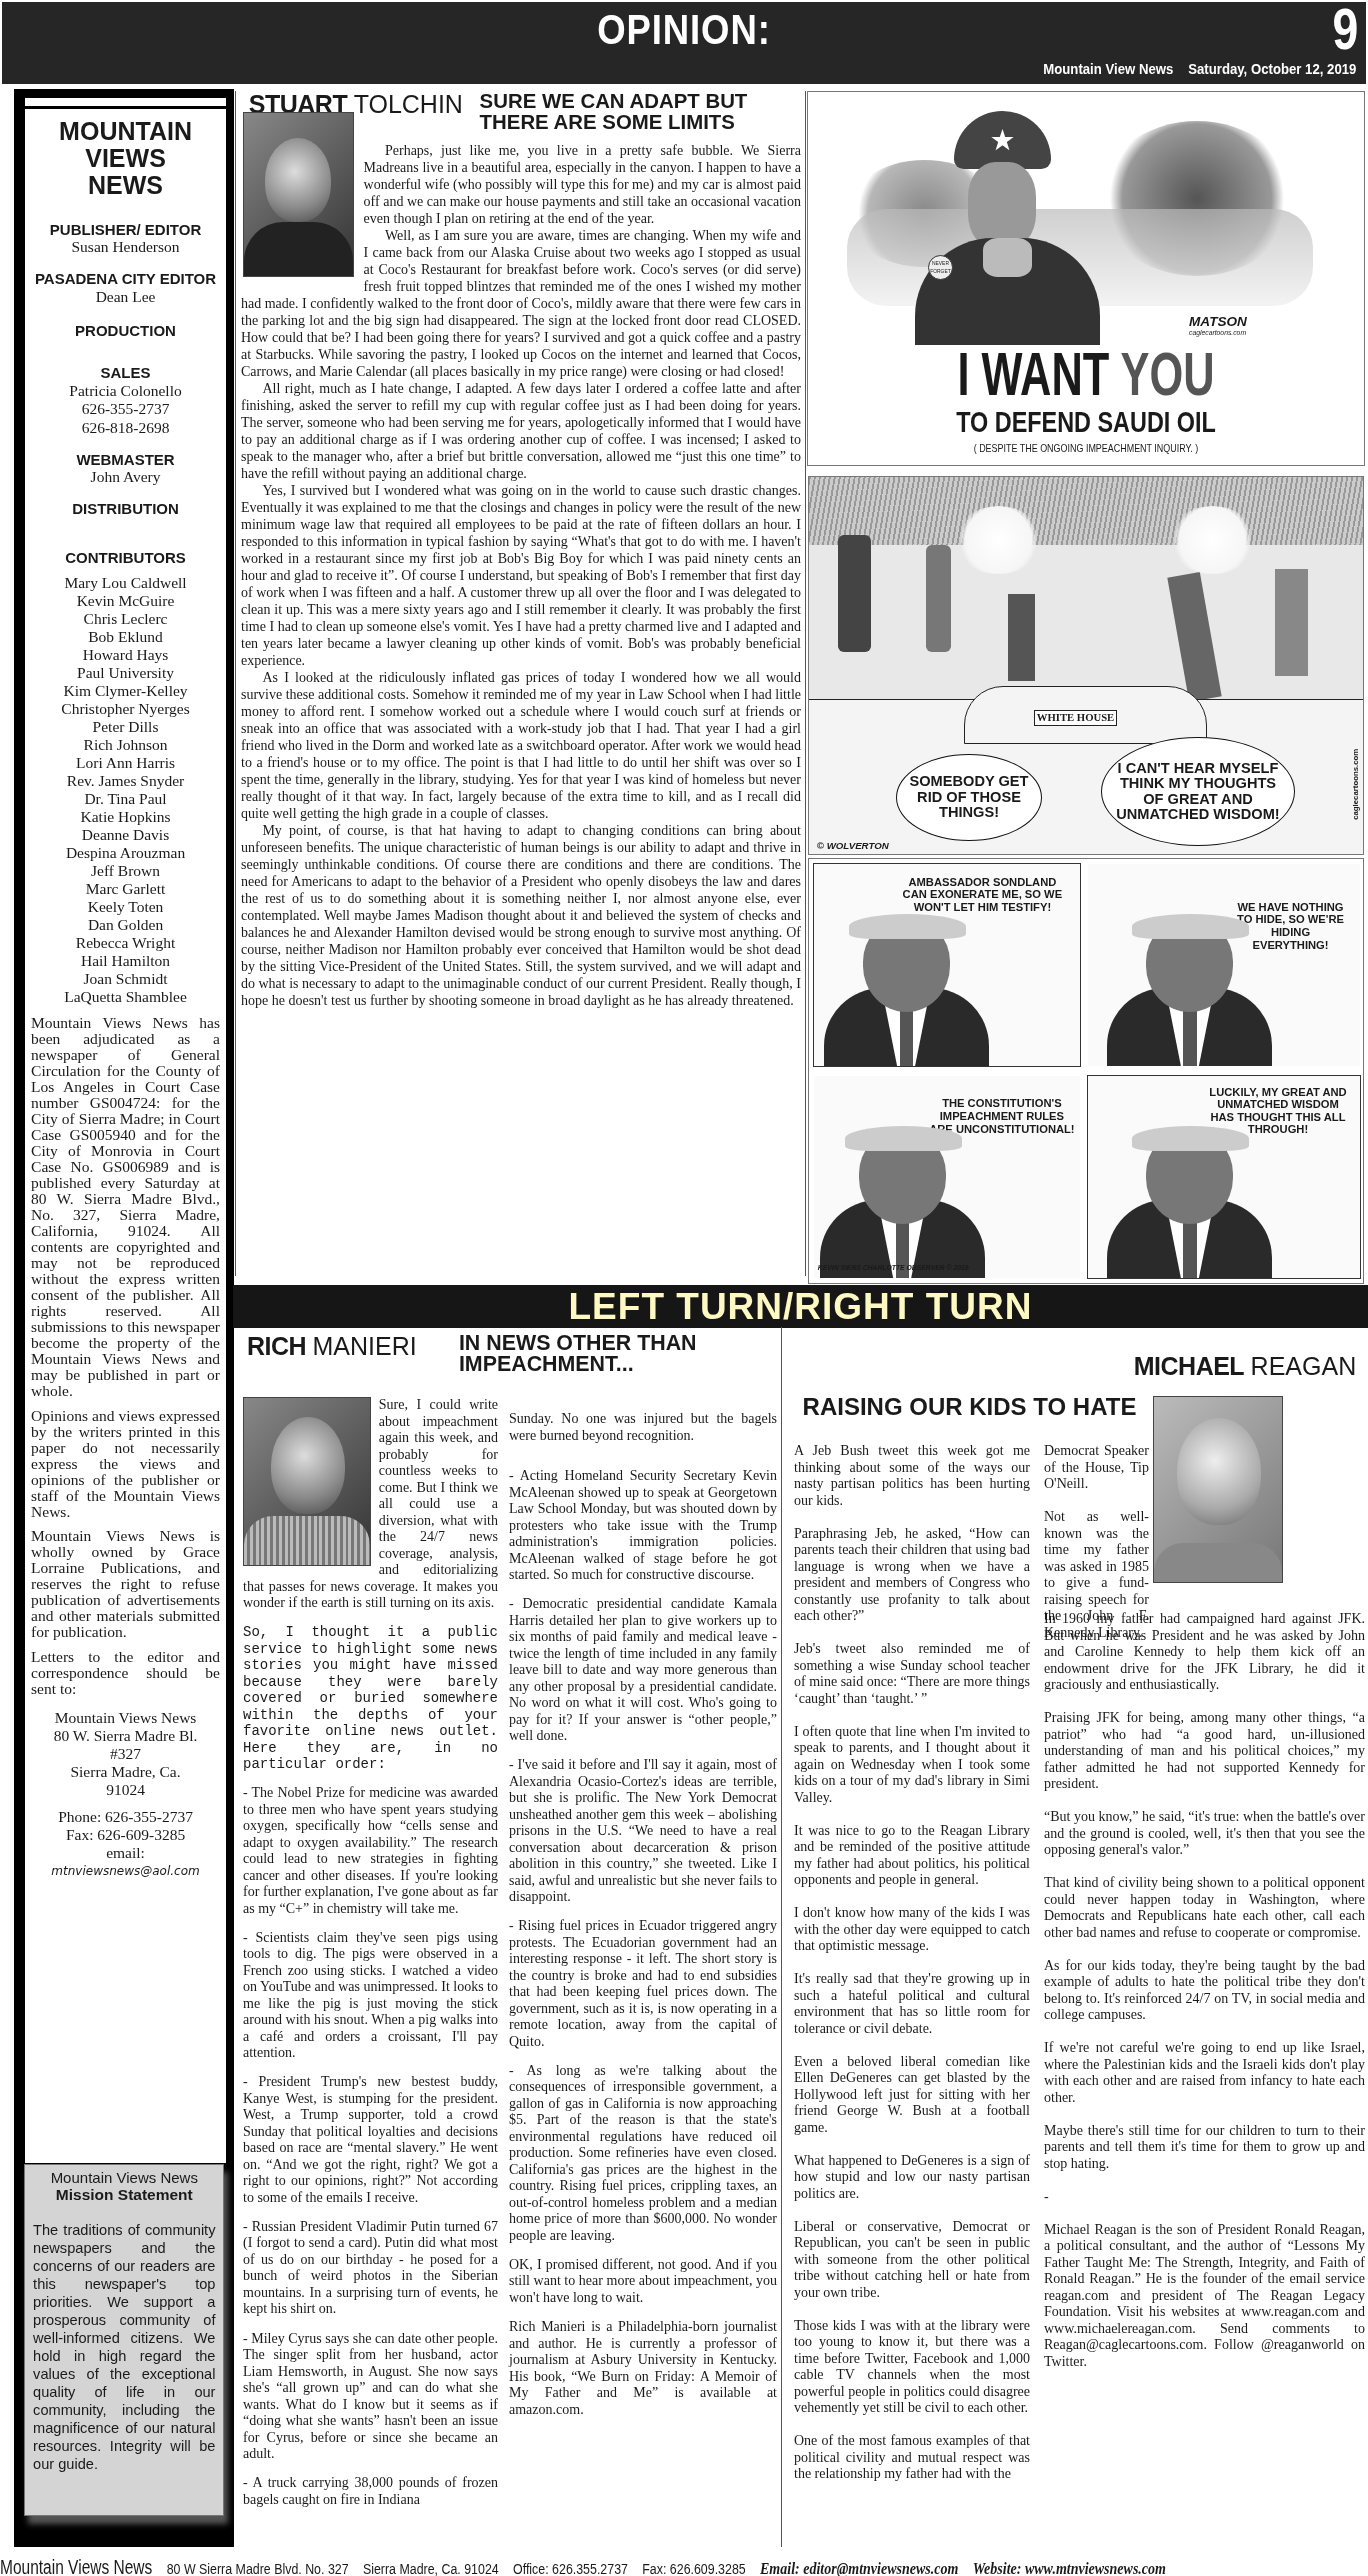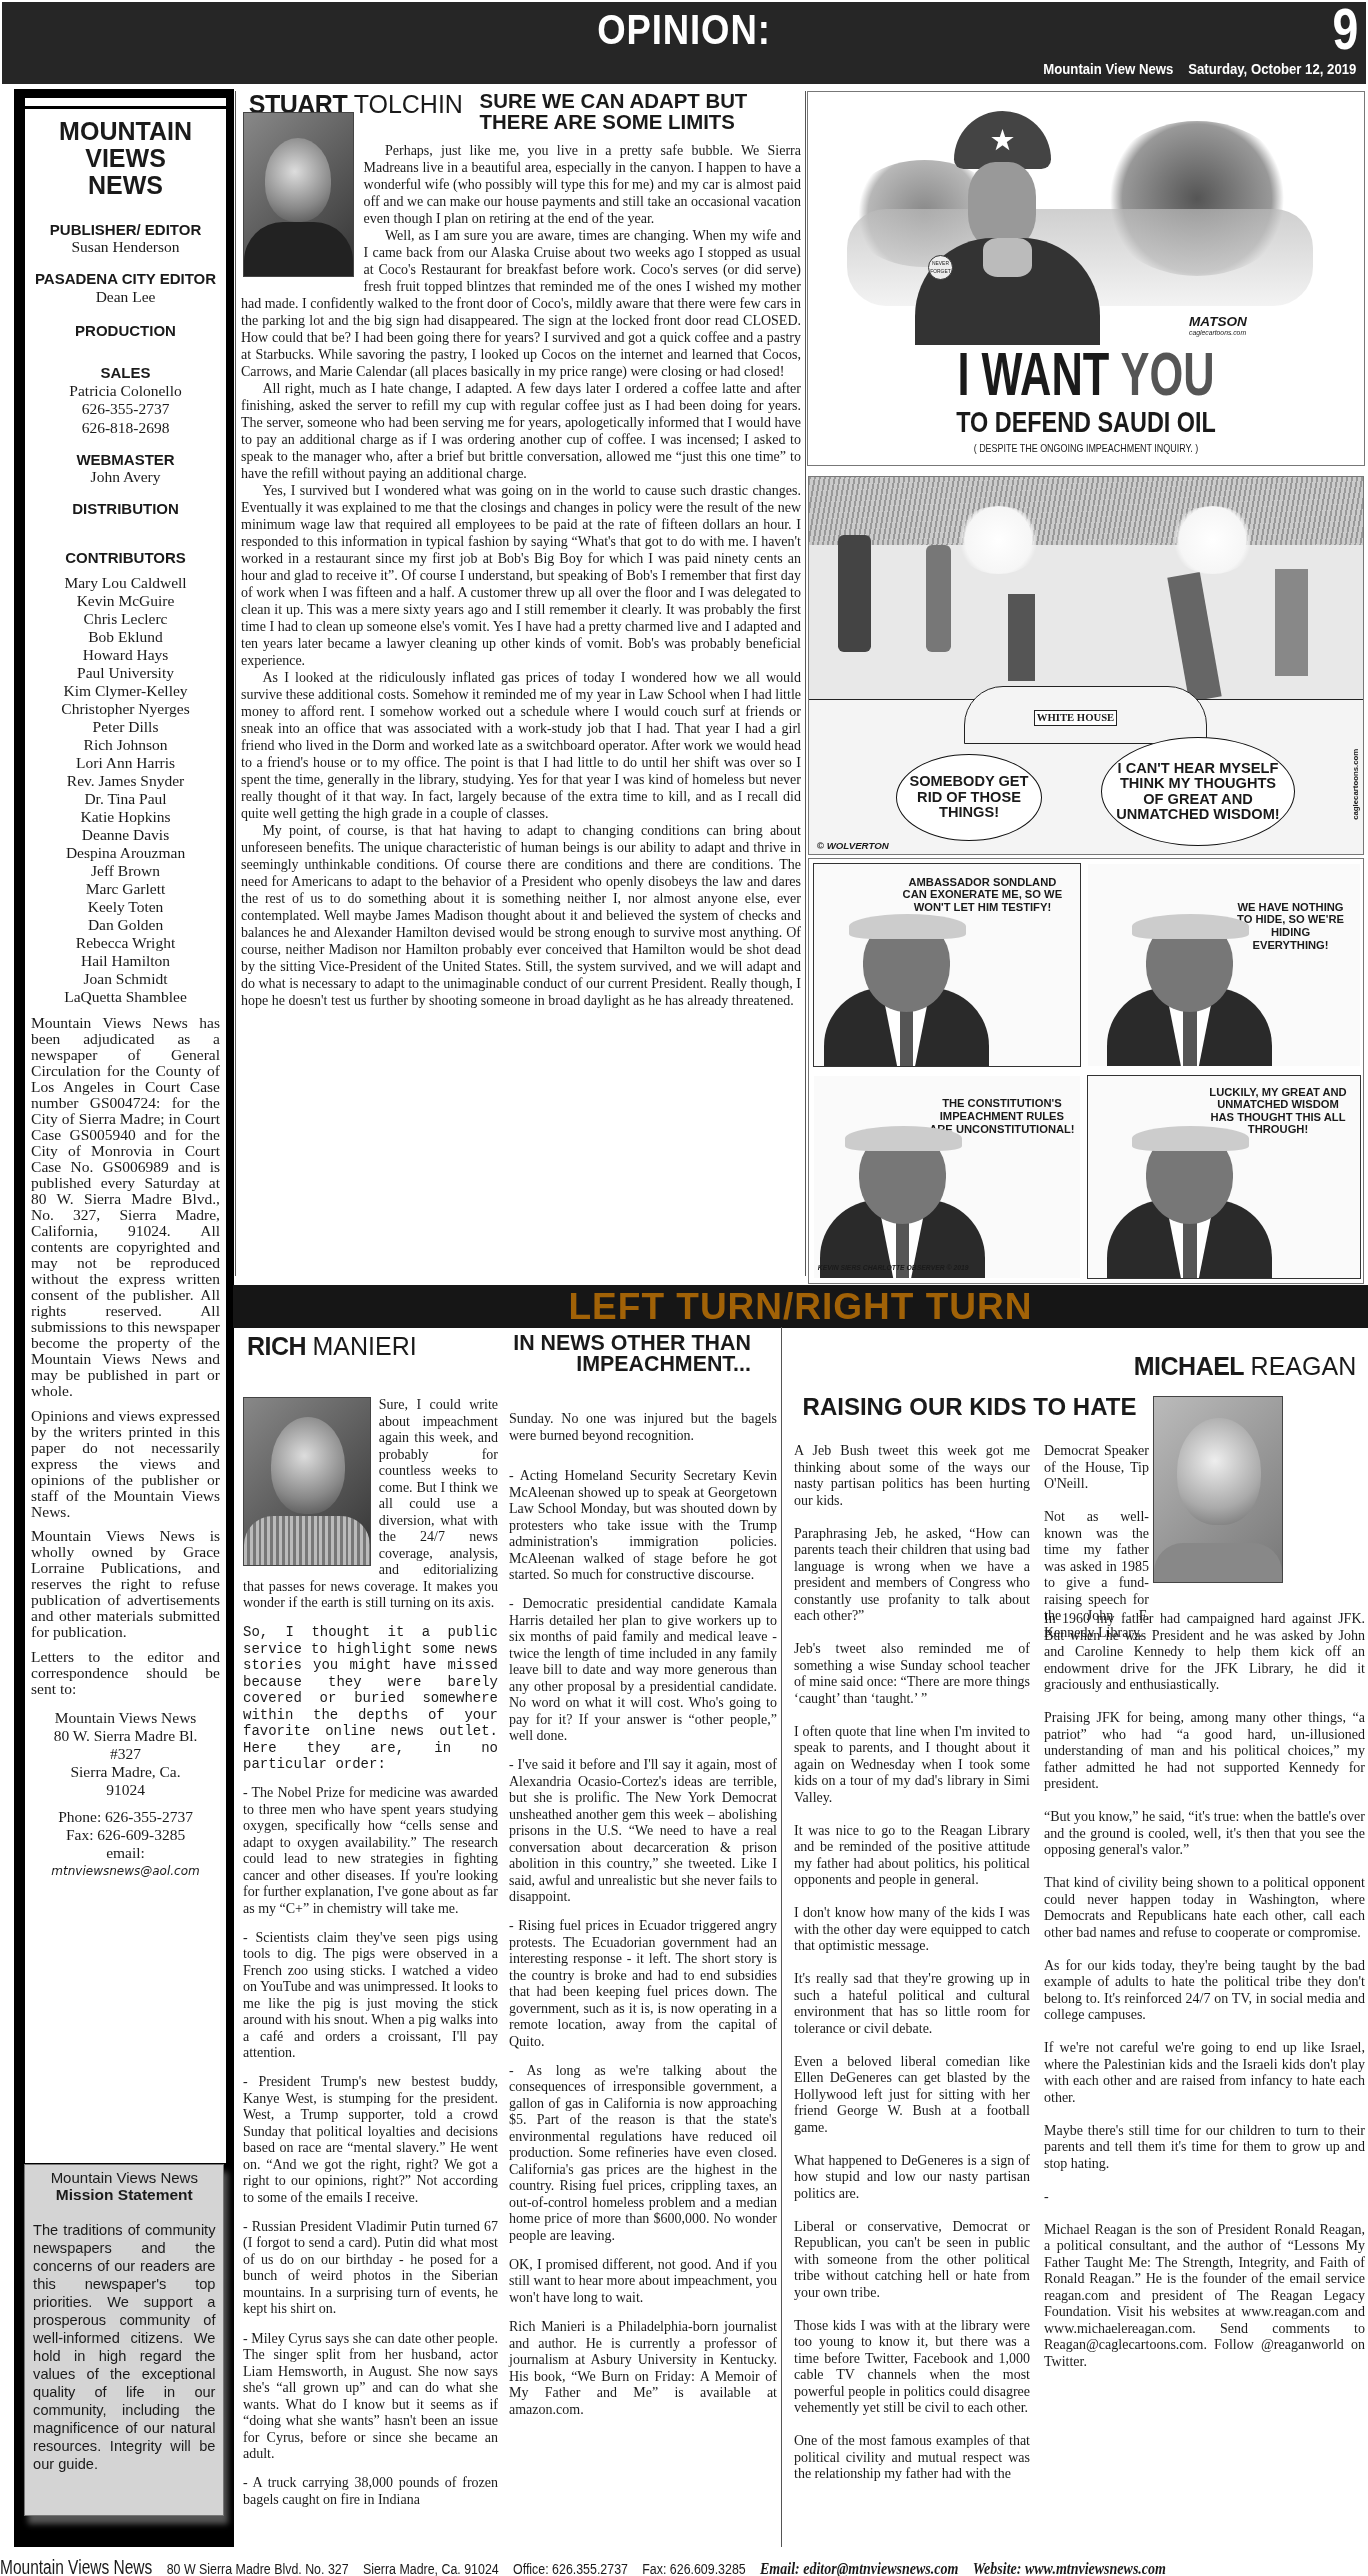--- a/index.html
+++ b/index.html
@@ -46,21 +46,21 @@
 .bubble{position:absolute;background:#fff;border:1.9px solid #111;border-radius:50%;font-family:"Liberation Sans",sans-serif;font-size:14.6px;font-weight:bold;text-align:center;line-height:15.5px;display:flex;align-items:center;justify-content:center;padding:5.8px}
 .caption{position:absolute;font-family:"Liberation Sans",sans-serif;font-size:11.2px;line-height:12.6px;text-align:center;font-weight:bold}
 .trumppanel{position:absolute;border:1px solid #333;background:#fafafa;overflow:hidden}
 .trumpfig{position:absolute;bottom:0;width:165px;height:146px;left:9.7px}
 .trumpfig .suit{position:absolute;bottom:0;left:0;width:165px;height:78px;background:#2a2a2a;border-radius:58px 58px 0 0}
 .trumpfig .shirt{position:absolute;bottom:0;left:60px;width:45px;height:68px;background:#fff;clip-path:polygon(0 0,100% 0,70% 100%,30% 100%)}
 .trumpfig .tie{position:absolute;bottom:0;left:76px;width:13.6px;height:62px;background:#555}
 .trumpfig .head{position:absolute;top:0;left:39px;width:87px;height:92px;background:#777;border-radius:45% 45% 50% 50%}
 .trumpfig .hair{position:absolute;top:-5.8px;left:25px;width:117px;height:25px;background:#ccc;border-radius:50% 50% 20% 20%}
 
-.section-bar{position:absolute;left:233px;top:1285px;width:1135px;height:43px;background:#161616;color:#a16207;font-family:"Liberation Sans",sans-serif;font-weight:bold;font-size:37px;text-align:center;line-height:43px;letter-spacing:1px}
+.section-bar{position:absolute;left:233px;top:1285px;width:1135px;height:43px;background:#161616;color:#fef9c3;font-family:"Liberation Sans",sans-serif;font-weight:bold;font-size:37px;text-align:center;line-height:43px;letter-spacing:1px}
 
 .footer{position:absolute;left:0;top:2559px;width:1368px;height:17.5px;font-family:"Liberation Sans",sans-serif;font-size:15.5px;white-space:nowrap;line-height:17.5px}
 .footer .inner{transform:scaleX(.8);transform-origin:left;width:1710px}
 .footer span{margin-right:13.6px}
 .footer .it{font-family:"Liberation Serif",serif;font-style:italic;font-weight:bold;font-size:17.5px}
 </style>
 </head>
 <body>
 
 <div class="masthead">
@@ -256,21 +256,21 @@
         <div class="hair"></div>
       </div>
   </div>
 </div>
 
 <div class="section-bar">LEFT TURN/RIGHT TURN</div>
 
 <div class="col" style="left:243px;top:1333px;width:534px">
   <div style="display:flex">
     <div class="byline" style="width:212px;margin-left:3.9px"><b>RICH</b> <span>MANIERI</span></div>
-    <div class="headline" style="text-align:right;width:292px;font-size:21.4px">IN NEWS OTHER THAN IMPEACHMENT...</div>
+    <div class="headline" style="text-align:left;width:292px;font-size:21.4px">IN NEWS OTHER THAN IMPEACHMENT...</div>
   </div>
 </div>
 <div class="col" style="left:243px;top:1397px;width:255px;font-size:14px;line-height:16.5px">
   <div class="photo" style="float:left;width:128px;height:169px;margin:0 7.8px 1.9px 0">
     <div class="face" style="left:27px;top:19.4px;width:74px;height:97px"></div>
     <div style="position:absolute;left:0;right:0;bottom:0;height:49px;background:repeating-linear-gradient(90deg,#bbb 0 2.9px,#777 2.9px 5.8px);border-radius:29px 29px 0 0"></div>
   </div>
   <div id="manieri-col1">
       <div>Sure, I could write about impeachment again this week, and probably for countless weeks to come. But I think we all could use a diversion, what with the 24/7 news coverage, analysis, and editorializing that passes for news coverage. It makes you wonder if the earth is still turning on its axis.</div>
       <div style="margin-top: 12.6px; font-family: Liberation Mono, monospace;">So, I thought it a public service to highlight some news stories you might have missed because they were barely covered or buried somewhere within the depths of your favorite online news outlet. Here they are, in no particular order:</div>

